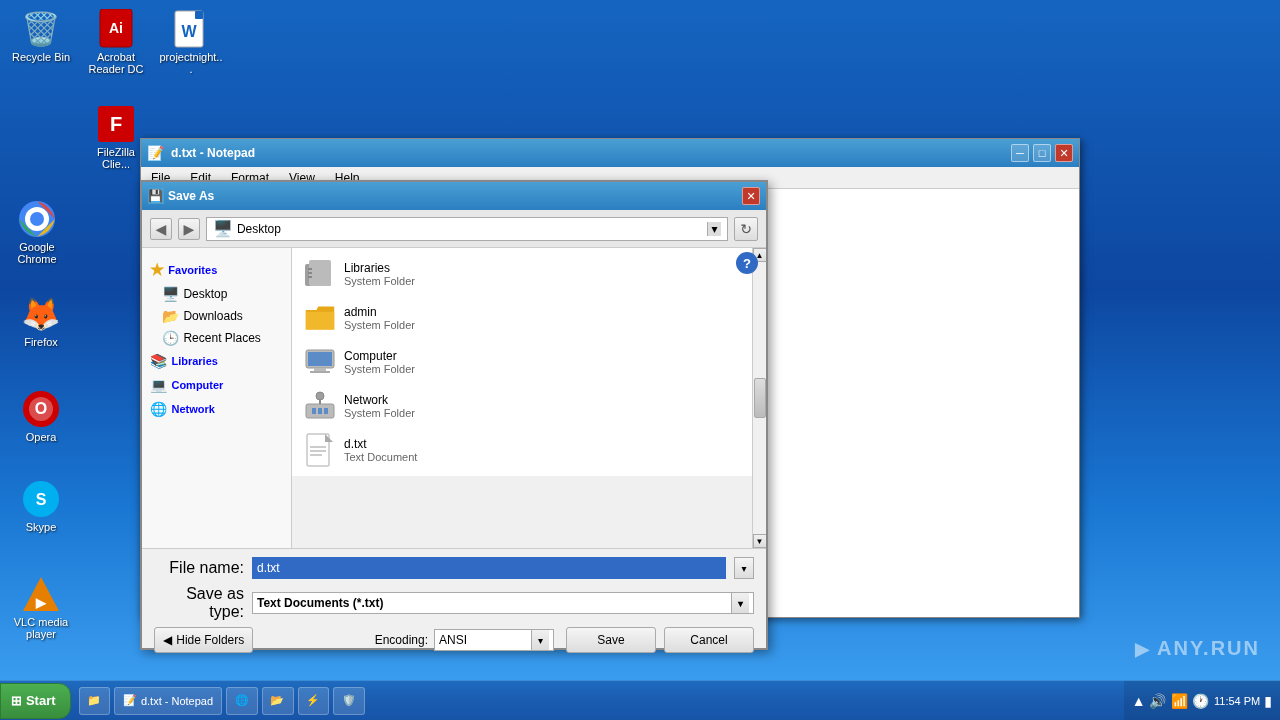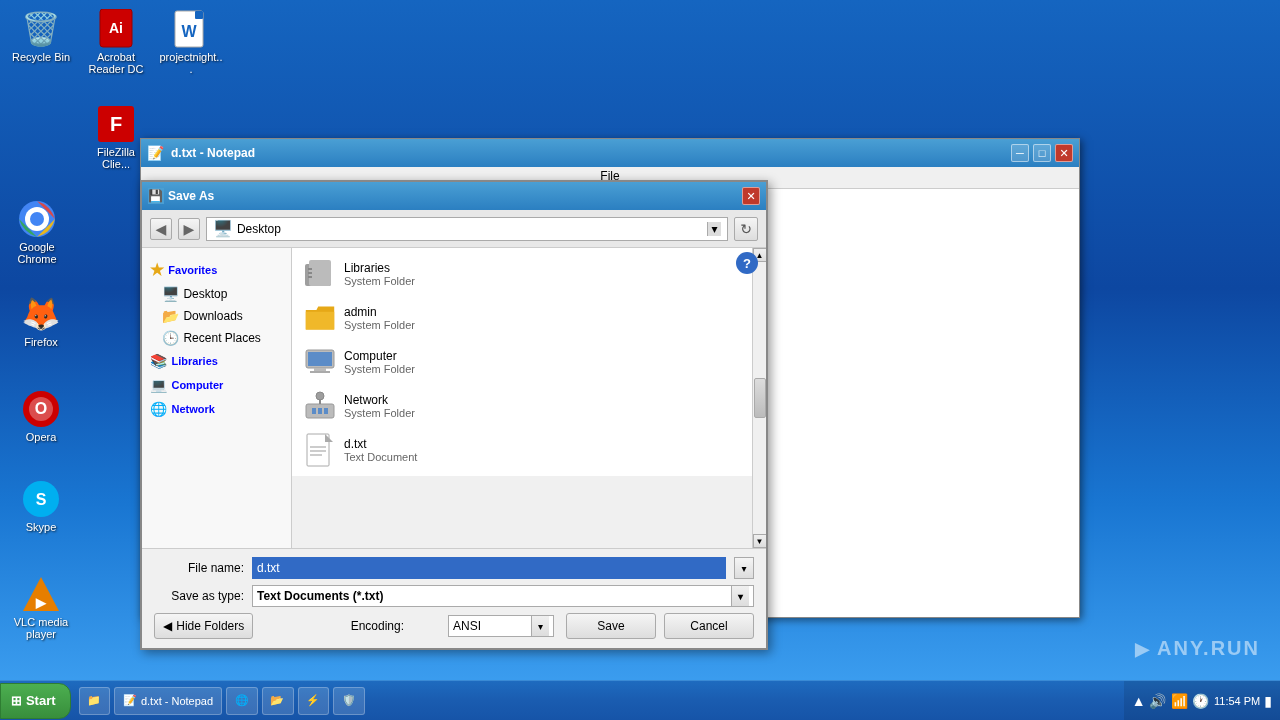--- a/index.html
+++ b/index.html
@@ -149,21 +149,20 @@
     }
     .window-btn.close { background: #c0392b; }
     .notepad-menubar {
       height: 22px;
       background: #f0f0f0;
       display: flex;
       align-items: center;
       padding: 0 4px;
       border-bottom: 1px solid #ccc;
       gap: 8px;
-      flex-direction: column;
     }
     .menu-item {
       padding: 2px 6px;
       font-size: 12px;
       cursor: pointer;
       color: #000;
     }
     .notepad-content {
       background: white;
       padding: 4px;
@@ -385,21 +384,21 @@
     }
     .form-row {
       display: flex;
       align-items: center;
       margin-bottom: 6px;
       gap: 8px;
     }
     .form-label {
       width: 90px;
       text-align: right;
-      font-size: 12px;
+      font-size: 16px;
       color: #000;
     }
     .form-input {
       flex: 1;
       height: 22px;
       border: 1px solid #aaa;
       background: white;
       padding: 0 4px;
       font-size: 12px;
       outline: none;
@@ -435,30 +434,29 @@
     .encoding-section {
       display: flex;
       align-items: center;
       gap: 6px;
       flex: 1;
     }
     .encoding-label {
       font-size: 12px;
     }
     .encoding-select {
-      width: 106px;
+      width: 120px;
       height: 22px;
       border: 1px solid #aaa;
       background: white;
       display: flex;
       align-items: center;
       padding: 0 4px;
       justify-content: space-between;
       cursor: pointer;
-      margin-left: 38px;
     }
     .dialog-btn {
       width: 90px;
       height: 26px;
       background: linear-gradient(180deg, #f5f5f5, #ddd);
       border: 1px solid #aaa;
       border-radius: 3px;
       font-size: 12px;
       display: flex;
       align-items: center;

